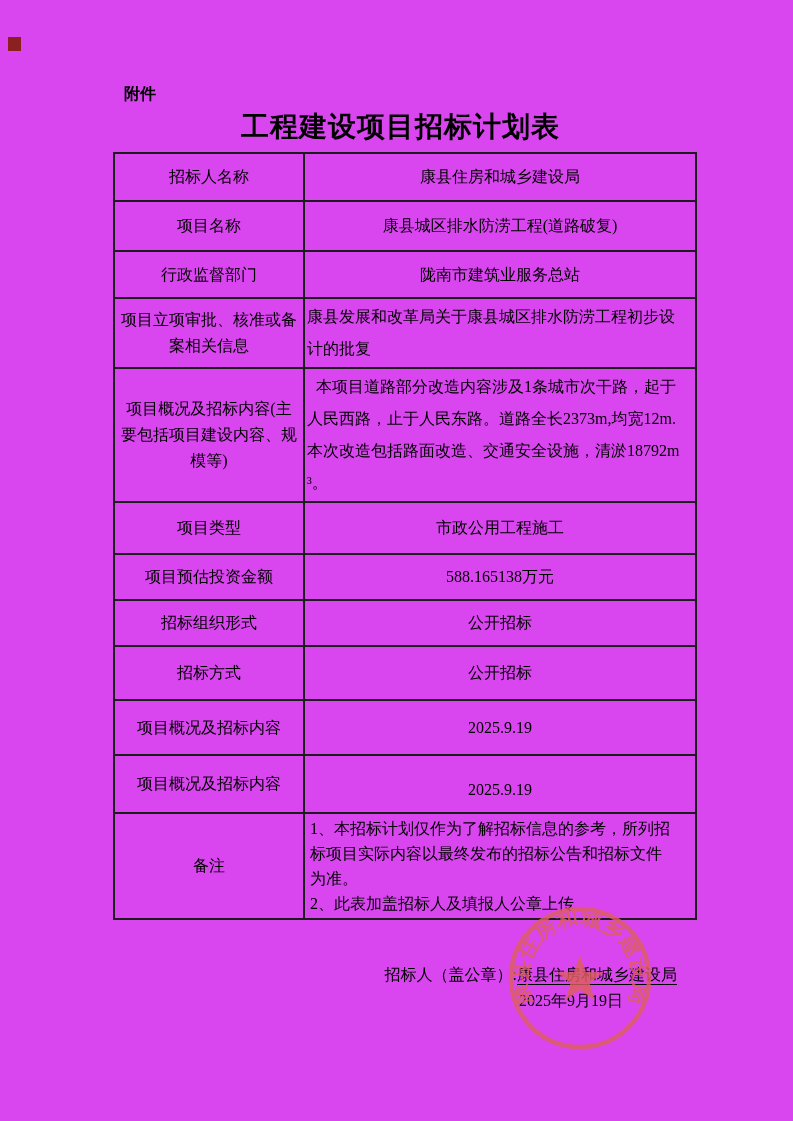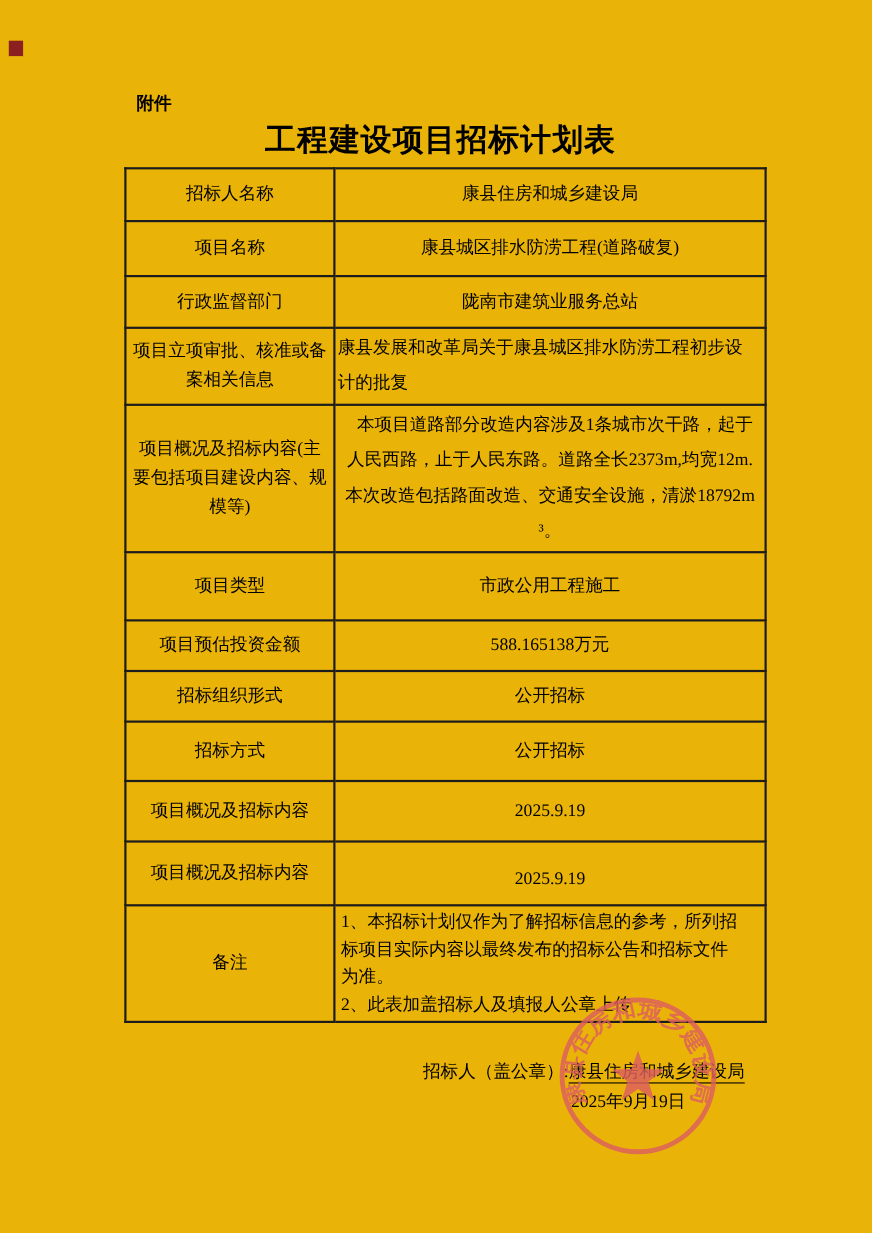--- a/index.html
+++ b/index.html
@@ -1,21 +1,21 @@
 <!DOCTYPE html>
 <html><head>
 <meta charset="utf-8">
 <style>
   html,body{margin:0;padding:0;}
   body{
     width:793px;height:1121px;background:#ffffff;
     font-family:"Liberation Serif","DejaVu Serif",serif;
     color:#000;
   }
-  .page{position:relative;width:793px;height:1121px;overflow:hidden;background:#eab308;}
+  .page{position:relative;width:793px;height:1121px;overflow:hidden;background:#d946ef;}
 
   .corner-mark{position:absolute;left:8px;top:37px;width:13px;height:14px;}
 
   .attachment{position:absolute;left:124px;top:84px;font-size:16px;font-weight:bold;}
 
   .doc-title{
     position:absolute;left:113px;top:108px;width:575px;margin:0;
     text-align:center;font-size:28px;font-weight:bold;letter-spacing:1px;
   }
 
@@ -28,34 +28,34 @@
     white-space:pre-line;padding:2px 2px;line-height:26px;
   }
   .label-cell{width:184px;text-align:center;}
   .value-cell{width:383px;text-align:center;}
 
   .plan-table tr:nth-child(1){height:48px}
   .plan-table tr:nth-child(2){height:50px}
   .plan-table tr:nth-child(3){height:47px}
   .plan-table tr:nth-child(4){height:66px}
   .plan-table tr:nth-child(5){height:130px}
-  .plan-table tr:nth-child(6){height:62px}
+  .plan-table tr:nth-child(6){height:52px}
   .plan-table tr:nth-child(7){height:46px}
   .plan-table tr:nth-child(8){height:46px}
   .plan-table tr:nth-child(9){height:54px}
   .plan-table tr:nth-child(10){height:55px}
   .plan-table tr:nth-child(11){height:58px}
   .plan-table tr:nth-child(12){height:102px}
 
   .plan-table tr:nth-child(4) .value-cell,
   .plan-table tr:nth-child(5) .value-cell,
   .plan-table tr:nth-child(12) .value-cell{text-align:left;}
   .plan-table tr:nth-child(4) .value-cell,
   .plan-table tr:nth-child(5) .value-cell{line-height:32px;}
-  .plan-table tr:nth-child(5) .value-cell{text-indent:9px;text-align:center;}
+  .plan-table tr:nth-child(5) .value-cell{text-indent:9px;}
   .plan-table tr:nth-child(12) .value-cell{line-height:25px;padding-left:5px;}
   .plan-table tr:nth-child(11) .value-cell{padding-top:14px;}
 
   .footer-sign{
     position:absolute;top:962px;right:116px;
     font-size:16px;line-height:26px;text-align:center;
   }
   .signer-name{border-bottom:1.5px solid #000;padding-bottom:1px;}
   .footer-date{
     position:absolute;top:991px;right:170px;

